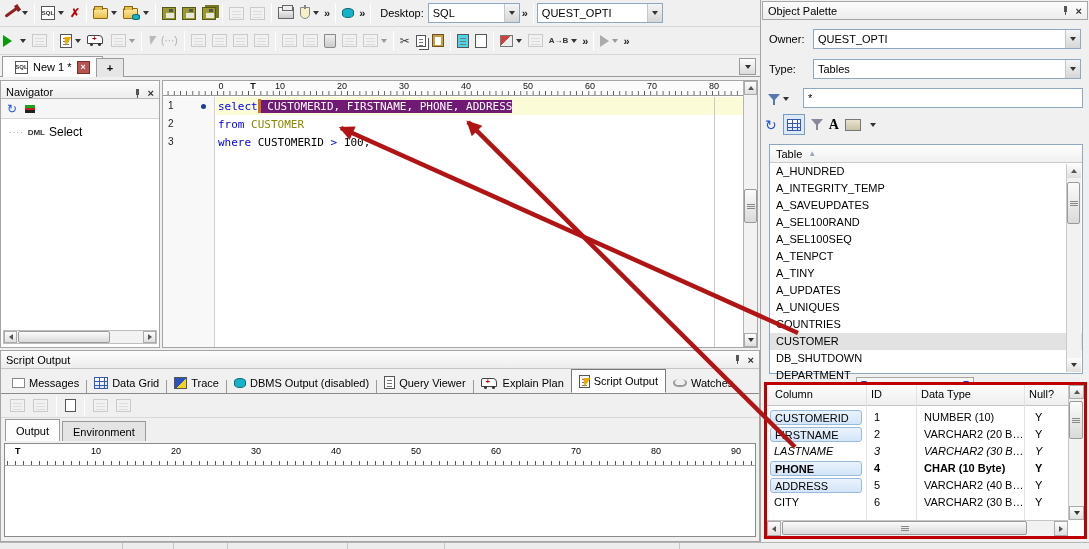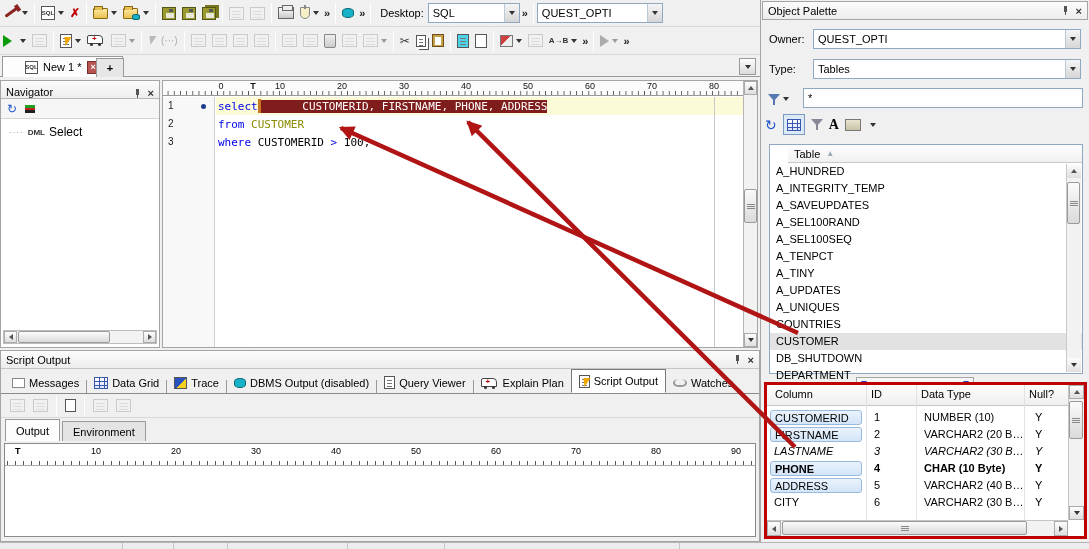--- a/index.html
+++ b/index.html
@@ -75,21 +75,21 @@
   
   #editor { background:#FFF; font-family:"DejaVu Sans Mono","Liberation Mono",monospace; font-size:11px; }
   .ruler { position:absolute; left:0; right:14px; top:0; height:15px; background:#FBFBFB; border-bottom:1px solid #999;
     background-image:repeating-linear-gradient(to right, transparent 0, transparent 5px, #555 5px, #555 6px);
     background-size:6.2px 4px; background-position:55px bottom; background-repeat:repeat-x; }
   .ruler .num { position:absolute; top:0; font-size:9px; font-family:"Liberation Sans",sans-serif; color:#111; transform:translateX(-50%); }
   .codeline { position:absolute; left:55px; right:14px; height:18px; white-space:pre; display:flex; align-items:center; }
   .kw { color:#0000EE; }
   .ident-table { color:#8B8B00; }
   .opch { color:#0000EE; }
-  .selseg { background:#7f1d1d; color:#FFF;padding-left:35px; }
+  .selseg { background:#701a75; color:#FFF; }
   .caretbar { width:3px; height:14px; background:#C87820; }
   .gutter { position:absolute; left:0; top:16px; bottom:0; width:52px; background:#F8F8F8; border-right:1px solid #CFCFCF; }
   .lnum { position:absolute; left:5px; font-family:"Liberation Sans",sans-serif; font-size:10px; color:#222; }
   .bmark { position:absolute; left:38px; width:5px; height:5px; background:#1E3C8C; border-radius:50%; }
   .margin80 { position:absolute; top:16px; bottom:0; width:1px; background:#C9C9C9; }
 
   
   .btab { display:inline-flex; align-items:center; gap:4px; height:21px; padding:0 7px; white-space:nowrap; }
   .btab.active { background:#FFF; border:1px solid #7A7A7A; border-bottom:1px solid #FFF; height:24px; margin-top:-2px; }
   .tabsep { width:1px; height:13px; background:#9A9A9A; }
@@ -288,21 +288,21 @@
   <span class="chev">»</span>
   <span class="sep"></span>
   <span class="tbtn">
       <span class="playtri gray"></span>
       <span class="dd-arrow gray"></span>
     </span>
   <span class="chev">»</span>
 </div>
 
 <div class="abs" style="left:0;top:55px;width:760px;height:22px;background:#F0F0F0;border-bottom:1px solid #9A9A9A;">
-  <div class="abs" style="left:2px;top:1px;height:21px;display:flex;align-items:center;gap:5px;padding:0 22px;background:#FDFDFD;border:1px solid #9A9A9A;border-bottom:none;">
+  <div class="abs" style="left:2px;top:1px;height:21px;display:flex;align-items:center;gap:5px;padding:0 12px;background:#FDFDFD;border:1px solid #9A9A9A;border-bottom:none;">
     <span class="icon sqlpage" style="width:13px;height:13px">SQL</span>
     <span>New 1 *</span>
     <span style="width:13px;height:13px;background:#B85450;border:1px solid #7A2E2C;color:#FFF;font-size:9px;line-height:11px;text-align:center;font-weight:bold">×</span>
   </div>
   <div class="abs" style="left:96px;top:3px;height:19px;width:28px;display:flex;align-items:center;justify-content:center;background:#E6E6E6;border:1px solid #9A9A9A;border-bottom:none;font-weight:bold;">+</div>
   <div class="abs" style="right:4px;top:3px;width:17px;height:17px;background:linear-gradient(#FDFDFD,#DADADA);border:1px solid #9A9A9A;display:flex;align-items:center;justify-content:center;">
       <span class="tri-dn"></span>
     </div>
 </div>
 
@@ -516,21 +516,21 @@
     <span class="icon" style="width:12px;height:11px">
       <span class="abs" style="left:0;top:0;width:0;height:0;border-left:6px solid transparent;border-right:6px solid transparent;border-top:7px solid #889;"></span>
       <span class="abs" style="left:5px;top:6px;width:2px;height:5px;background:#889;"></span>
     </span>
     <span style="font-family:'Liberation Serif',serif;font-size:14px;font-weight:bold;">A</span>
     <span class="icon" style="width:16px;height:12px;background:linear-gradient(#E8E4D0,#C9C2A6);border:1px solid #777"></span>
     <span class="dd-arrow"></span>
   </div>
 
   <div class="abs" style="left:8px;top:144px;width:314px;height:230px;background:#FFF;border:1px solid #8DA8C0;">
-    <div style="height:18px;border-bottom:1px solid #C9C9C9;background:linear-gradient(#FEFEFE,#F0F0F0);display:flex;align-items:center;padding-left:6px;gap:6px;margin-left:18px;">
+    <div style="height:18px;border-bottom:1px solid #C9C9C9;background:linear-gradient(#FEFEFE,#F0F0F0);display:flex;align-items:center;padding-left:6px;gap:6px;">
       <span>Table</span>
       <span style="color:#9AA8B8;font-size:8px;">▲</span>
     </div>
     <div class="plist-item">A_HUNDRED</div>
     <div class="plist-item">A_INTEGRITY_TEMP</div>
     <div class="plist-item">A_SAVEUPDATES</div>
     <div class="plist-item">A_SEL100RAND</div>
     <div class="plist-item">A_SEL100SEQ</div>
     <div class="plist-item">A_TENPCT</div>
     <div class="plist-item">A_TINY</div>

